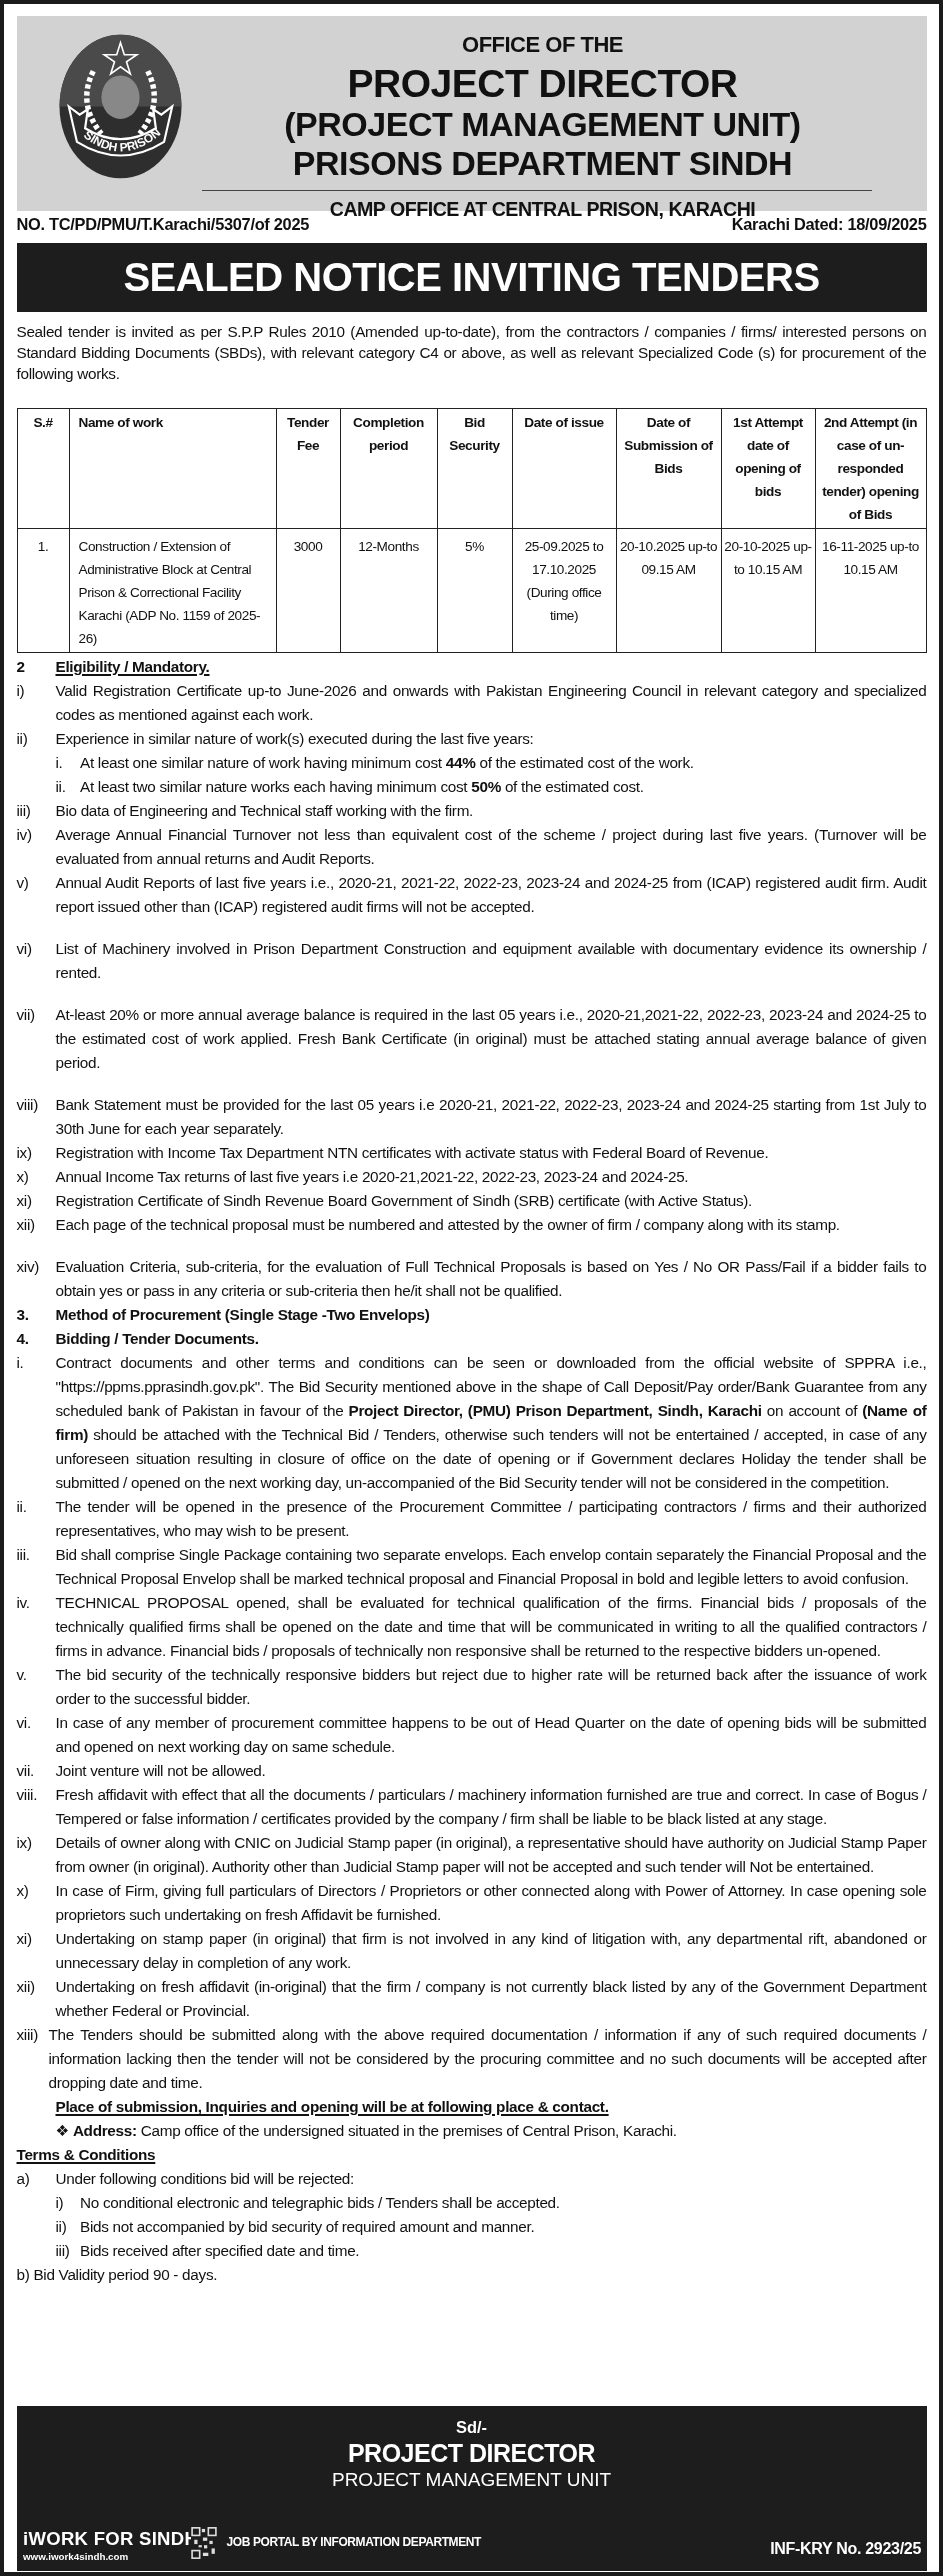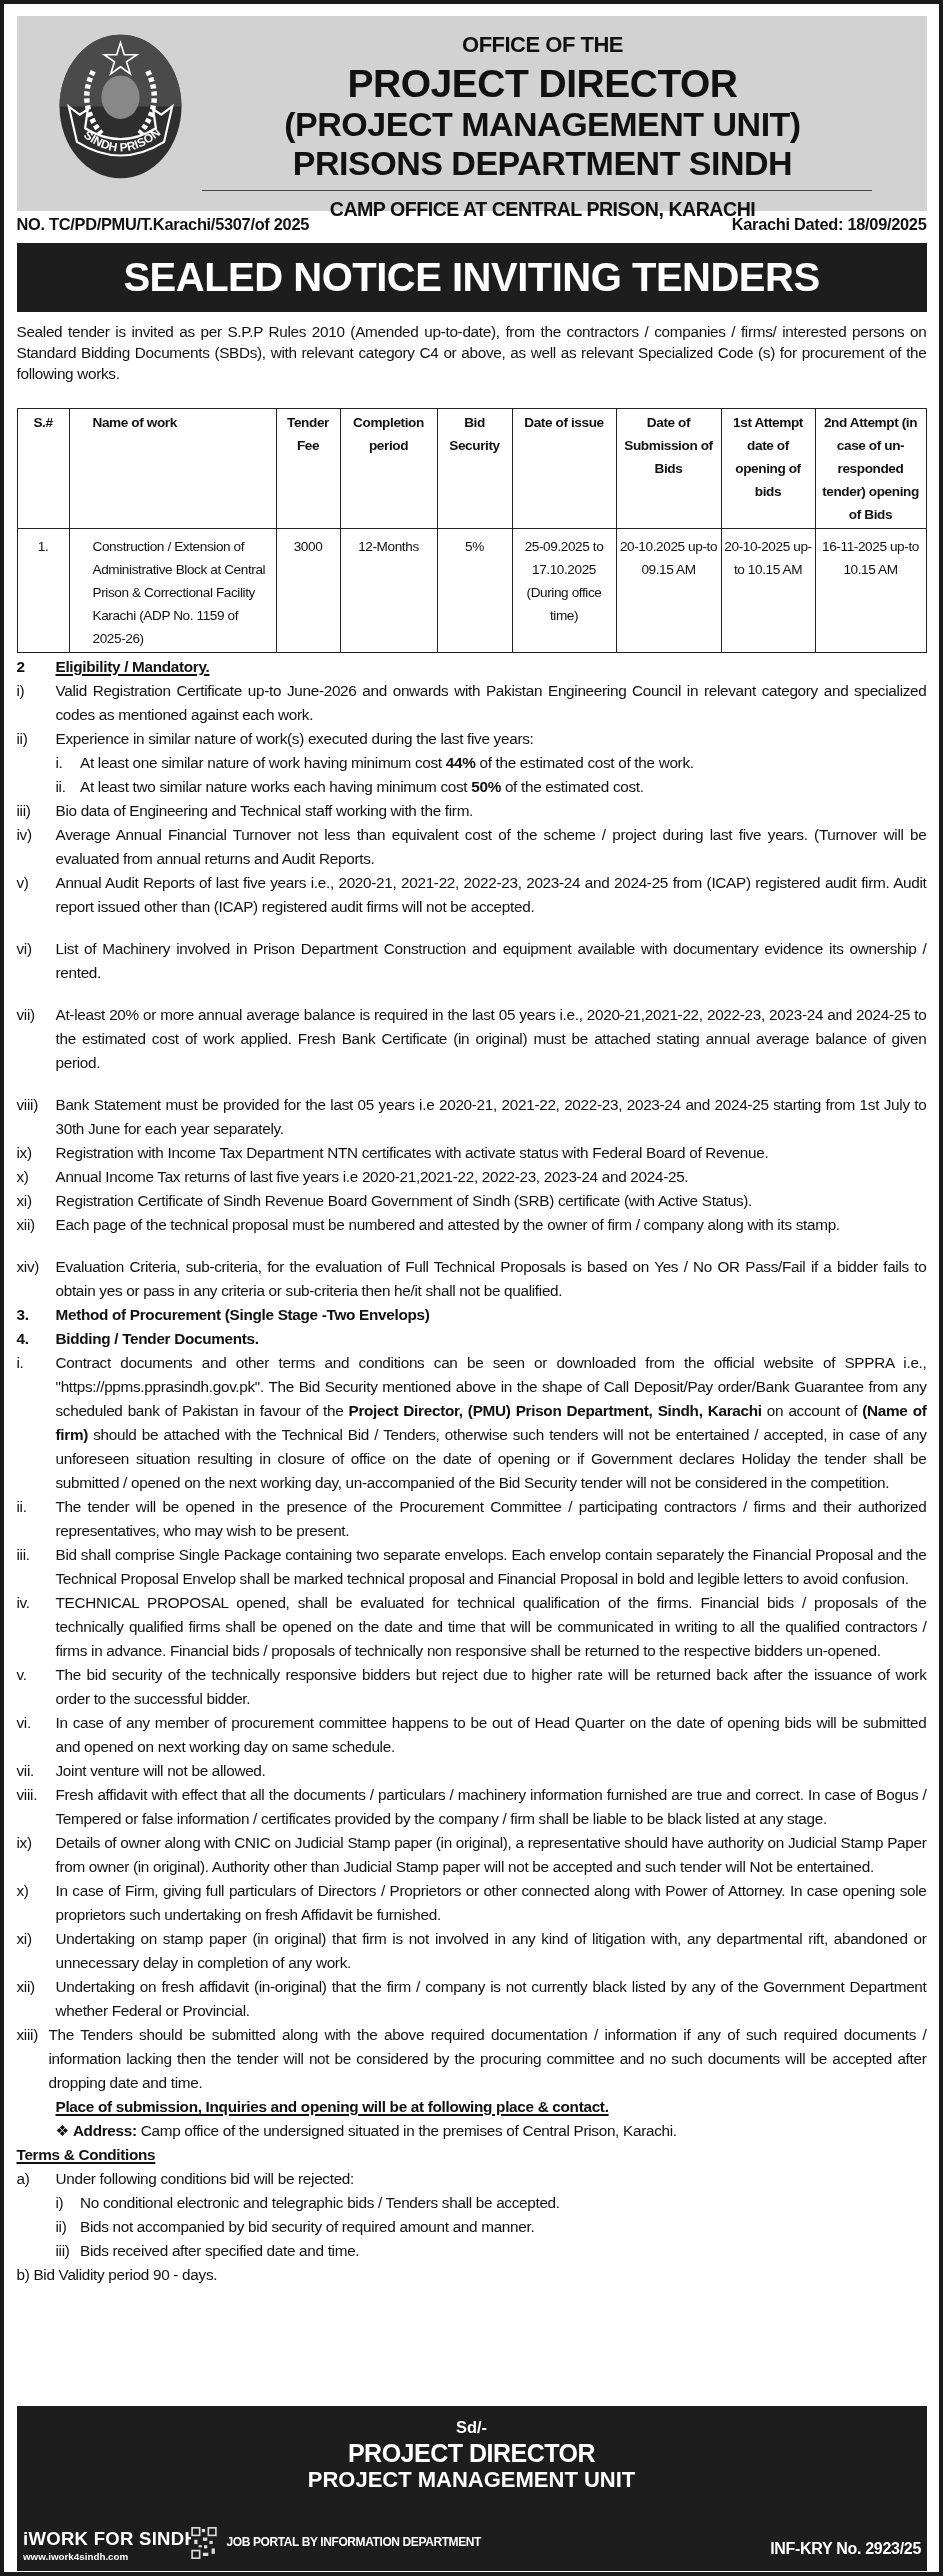--- a/index.html
+++ b/index.html
@@ -70,21 +70,21 @@
     font-size: 13.6px; line-height: 23px; letter-spacing: -0.4px;
   }
   table.tenders th, table.tenders td {
     border: 1.1px solid #222;
     vertical-align: top;
     text-align: center;
     padding: 2.2px 1.6px;
   }
   table.tenders th { font-weight: bold; height: 115px; }
   table.tenders td { height: 121px; padding-top: 5.5px; }
-  table.tenders .left { text-align: left; padding-left: 23px; }
+  table.tenders .left { text-align: left; padding-left: 9px; }
 
   
   .body {
     top: 651px;
     font-size: 15.3px; line-height: 24px; letter-spacing: -0.3px;
   }
   .row { display: flex; text-align: justify; }
   .row .num { width: 39px; flex: none; }
   .row .txt { flex: 1; }
   .row.gap { margin-top: 18px; }
@@ -97,21 +97,21 @@
   .row13 .num { width: 32px; }
 
   
   .footer {
     top: 2402px; height: 165px;
     background: #1d1d1d; color: #fff;
     text-align: center;
   }
   .sd { font-size: 16.4px; font-weight: bold; padding-top: 11px; line-height: 21px; }
   .pd { font-size: 25px; font-weight: 900; line-height: 30.5px; letter-spacing: -0.5px; }
-  .pmu { font-size: 22px; font-weight: bold; line-height: 22px; }
+  .pmu { font-size: 19px; font-weight: normal; line-height: 22px; }
   .pds { font-size: 16.4px; font-weight: bold; line-height: 22px; }
   .footer-bottom {
     position: absolute; left: 0; right: 0; bottom: 4.4px; height: 45px;
   }
   .iwork {
     position: absolute; left: 6.5px; top: 6.5px;
     font-size: 18.5px; font-weight: 900; letter-spacing: 0.3px; text-align: left;
   }
   .iwork-url {
     position: absolute; left: 6.5px; top: 29px;

